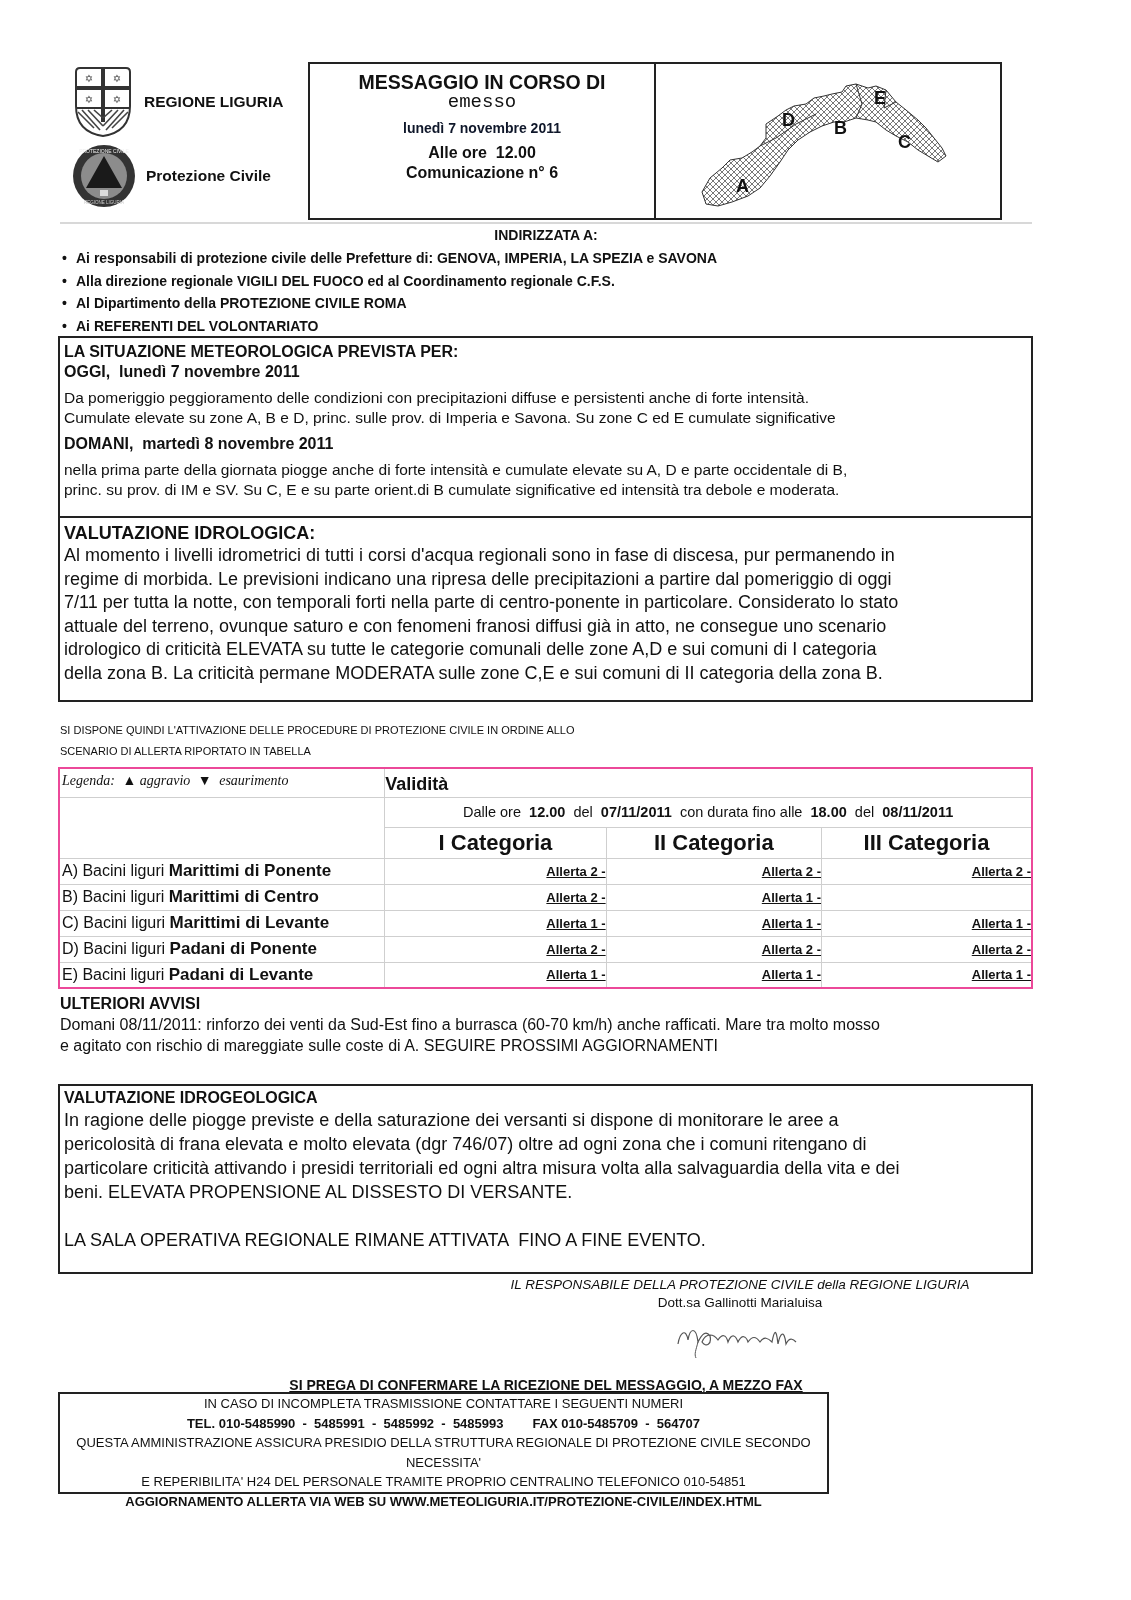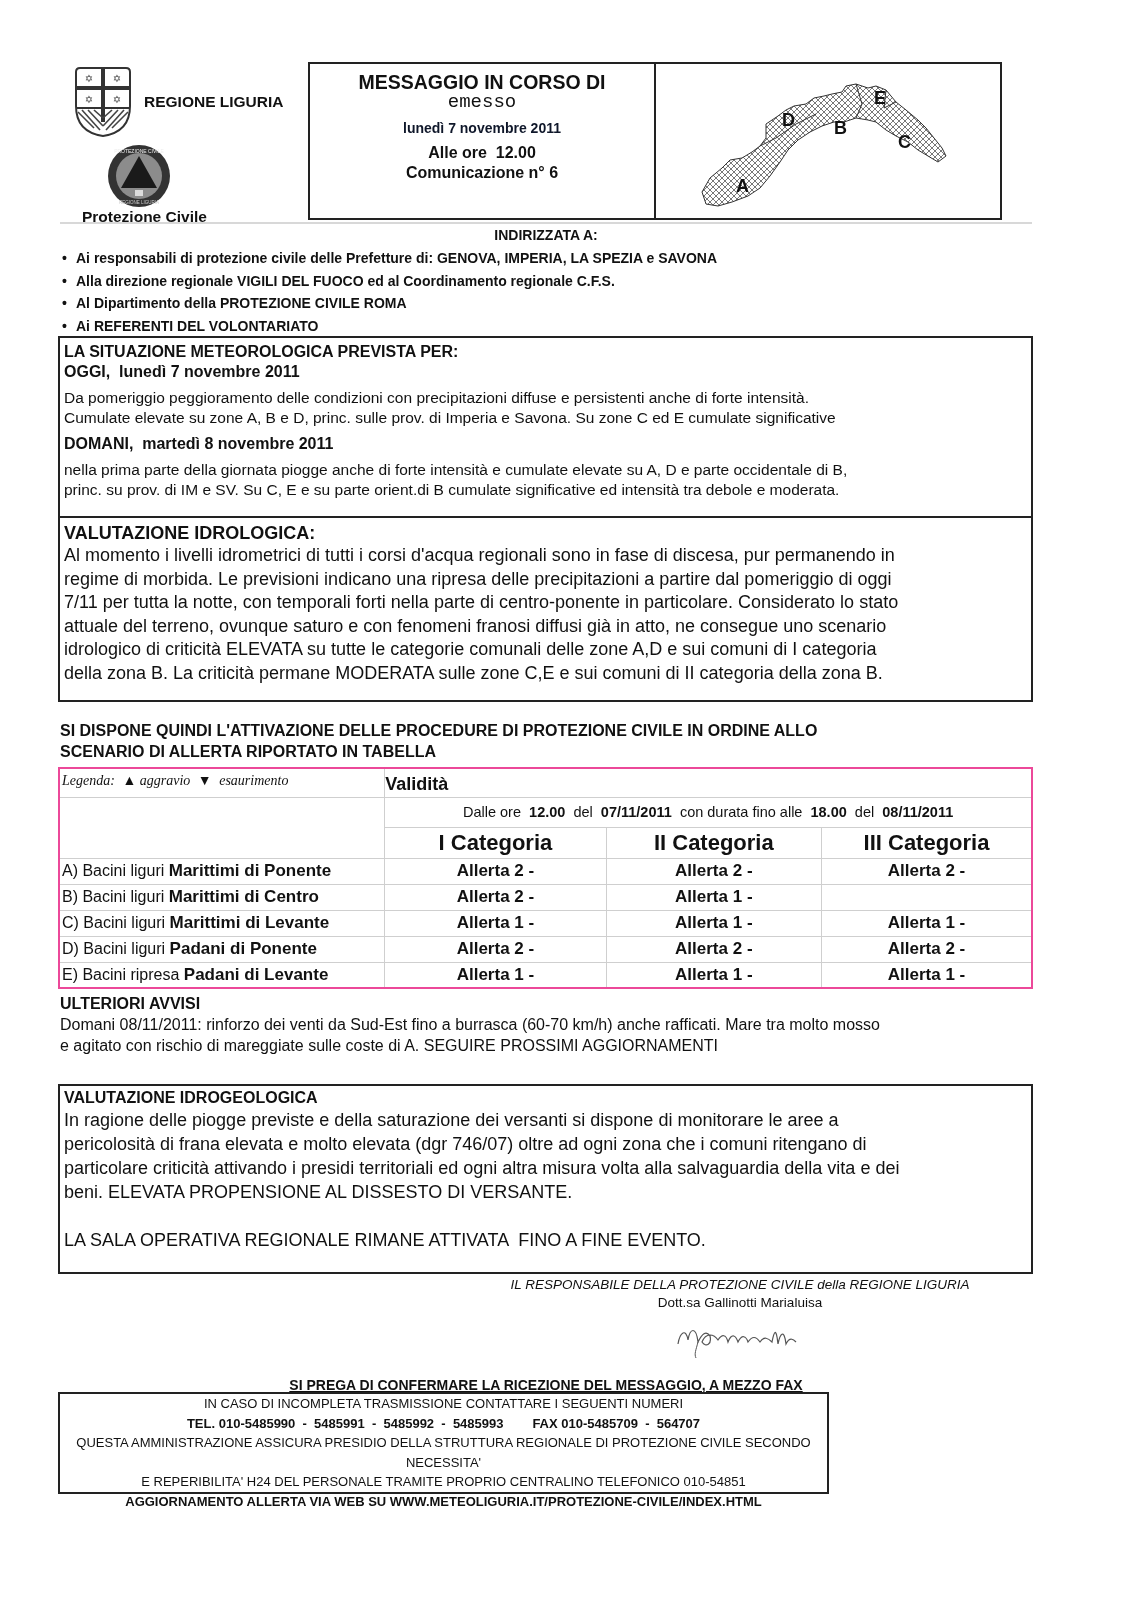--- a/index.html
+++ b/index.html
@@ -3,21 +3,21 @@
 <meta charset="utf-8">
 <style>
   * { box-sizing: border-box; margin: 0; padding: 0; }
   html, body { width: 1131px; height: 1600px; background: #ffffff; }
   body { font-family: "Liberation Sans", sans-serif; color: #111; position: relative; }
 
   
   #header { position: absolute; left: 60px; top: 62px; width: 972px; height: 160px; }
   .logo-row { position: absolute; left: 12px; display: flex; align-items: center; }
   #logo-liguria { top: 4px; }
-  #logo-pc { top: 82px; flex-direction: column; }
+  #logo-pc { top: 82px; }
   .logo-row .lbl { font-weight: bold; font-size: 15.5px; margin-left: 10px; }
   #title-box { position: absolute; left: 248px; top: 0; width: 348px; height: 158px; border: 2px solid #222; text-align: center; }
   #title-box .t1 { font-weight: bold; font-size: 19.5px; line-height: 24px; margin-top: 6px; }
   #title-box .t2 { font-size: 19px; line-height: 16px; font-family: Liberation Mono, monospace; }
   #title-box .date { color: #0f172a; font-weight: bold; font-size: 14px; margin-top: 10px; }
   #title-box .time { font-weight: bold; font-size: 16px; margin-top: 8px; }
   #title-box .comm { font-weight: bold; font-size: 16px; margin-top: 2px; }
   #map-box { position: absolute; left: 594px; top: 0; width: 348px; height: 158px; border: 2px solid #222; border-left: 2px solid #222; }
   #header-rule { position: absolute; left: 60px; top: 222px; width: 972px; height: 2px; background: #d8d8d8; }
 
@@ -31,33 +31,33 @@
   
   .box { position: absolute; left: 58px; width: 975px; border: 2px solid #222; }
   #meteo { top: 336px; height: 182px; padding: 4px 4px 0 4px; }
   #meteo .h { font-weight: bold; font-size: 16px; line-height: 20px; }
   #meteo .p { font-size: 15.5px; line-height: 20px; }
   #hydro { top: 516px; height: 186px; padding: 4px 4px 0 4px; }
   #hydro .h { font-weight: bold; font-size: 18px; line-height: 22px; }
   #hydro .p { font-size: 18px; line-height: 23.6px; }
 
   
-  #dispose { position: absolute; left: 60px; top: 720px; width: 972px; font-weight: bold; font-size: 16px; line-height: 21px; }
+  #dispose { position: absolute; left: 60px; top: 720px; width: 972px; font-weight: normal; font-size: 11px; line-height: 21px; }
 
   
   #alert-table { position: absolute; left: 58px; top: 767px; width: 975px; border-collapse: collapse; border: 2px solid #ec4899; }
   #alert-table td { border: 1px solid #cfcfcf; padding: 0; vertical-align: middle; }
   #alert-table .legend { font-family: "Liberation Serif", serif; font-style: italic; font-size: 14px; height: 29px; padding-left: 2px; vertical-align: top; padding-top: 4px; }
   #alert-table .validita { text-align: left; font-weight: bold; font-size: 18px; height: 29px; padding-top: 4px; }
   #alert-table .dalle { text-align: center; font-size: 14.5px; height: 30px; }
   #alert-table .dalle b { font-weight: bold; }
   #alert-table .cat { text-align: center; font-weight: bold; font-size: 22px; height: 31px; }
   #alert-table .zone { font-size: 16px; height: 26px; padding-left: 2px; white-space: nowrap; }
   #alert-table .zone b { font-weight: bold; font-size: 17px; }
-  #alert-table .val { text-align: center; font-weight: bold; font-size: 17px; }
+  #alert-table .val { text-align: right; font-weight: bold; font-size: 13px; text-decoration: underline; }
   #alert-table td.col-left { border-left: none; }
   #alert-table td.col-right { border-right: none; }
 
   
   #notices { position: absolute; left: 60px; top: 994px; width: 972px; }
   #notices .h { font-weight: bold; font-size: 16px; line-height: 20px; }
   #notices .p { font-size: 16px; line-height: 21px; }
 
   
   #hydrogeo { top: 1084px; height: 190px; padding: 2px 4px 0 4px; }
@@ -234,21 +234,21 @@
     <td class="val">Allerta 1 -</td>
     <td class="val col-right">Allerta 1 -</td>
   </tr>
   <tr>
     <td class="zone col-left"><span>D) Bacini liguri</span> <b>Padani di Ponente</b></td>
     <td class="val">Allerta 2 -</td>
     <td class="val">Allerta 2 -</td>
     <td class="val col-right">Allerta 2 -</td>
   </tr>
   <tr>
-    <td class="zone col-left"><span>E) Bacini ripresa</span> <b>Padani di Levante</b></td>
+    <td class="zone col-left"><span>E) Bacini liguri</span> <b>Padani di Levante</b></td>
     <td class="val">Allerta 1 -</td>
     <td class="val">Allerta 1 -</td>
     <td class="val col-right">Allerta 1 -</td>
   </tr>
 </tbody>
   </table>
 
 <div id="notices">
   <div class="h">ULTERIORI AVVISI</div>
   <div class="p">Domani 08/11/2011: rinforzo dei venti da Sud-Est fino a burrasca (60-70 km/h) anche rafficati. Mare tra molto mosso</div>

